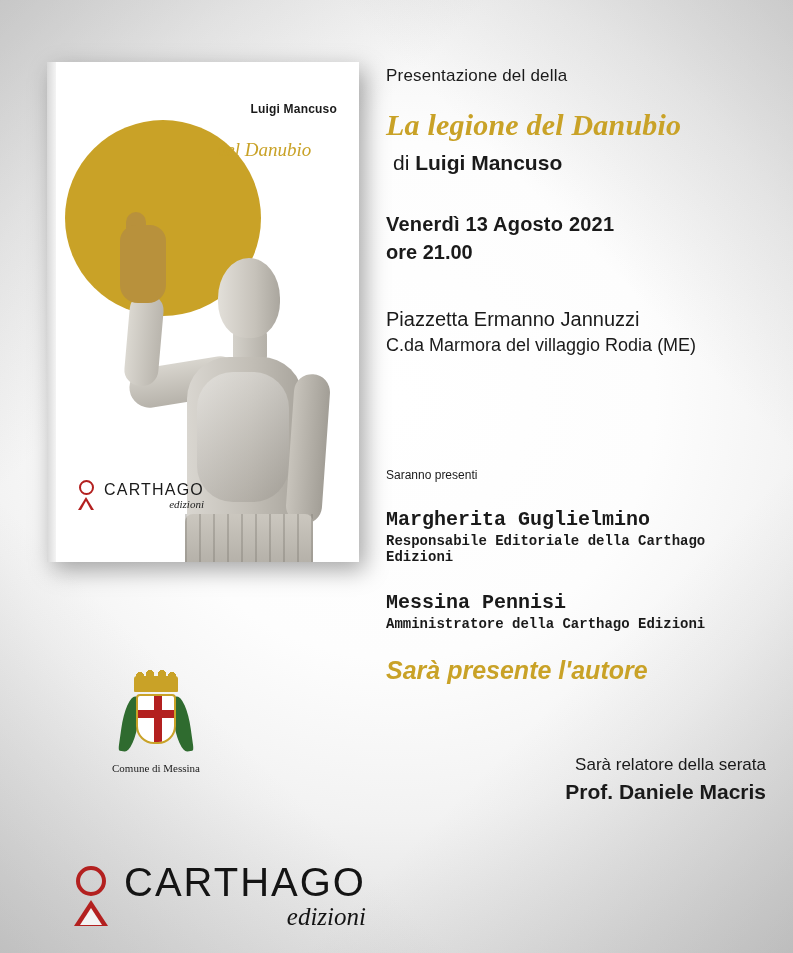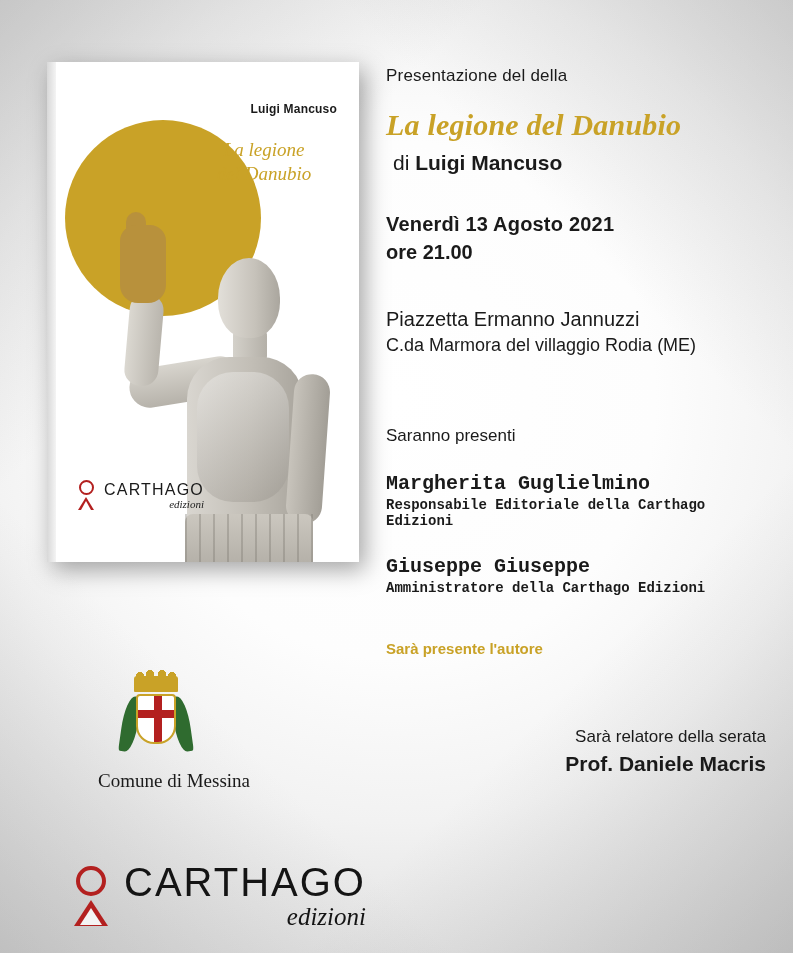--- a/index.html
+++ b/index.html
@@ -310,25 +310,23 @@
     position: absolute;
     top: 20px;
     width: 16px;
     height: 56px;
     background: #2f6b2f;
     border-radius: 60% 10% 60% 10%;
   }
   .leaf-l { left: -1px; transform: rotate(8deg); }
   .leaf-r { right: -1px; transform: rotate(-8deg) scaleX(-1); }
   .crest-caption {
-    margin-top: 8px;
     font-family: "Liberation Serif", serif;
-    font-size: 19px;
+    font-size: 11px;
     color: #1a1a1a;
-    text-align: right;
   }
 
   
   .big-logo {
     position: absolute;
     left: 74px;
     top: 862px;
     display: flex;
     align-items: center;
     gap: 16px;
@@ -422,38 +420,39 @@
   .venue-name {
     font-size: 20px;
     font-weight: normal;
   }
   .venue-addr {
     font-size: 18px;
     margin-top: 4px;
   }
 
   .guests-intro {
-    margin-top: 70px;
-    font-size: 17px;
+    margin-top: 112px;
+    font-size: 12px;
   }
   .guest { margin-top: 26px; font-family: Liberation Mono, monospace; }
   .guest-name {
     font-size: 20px;
     font-weight: bold;
   }
   .guest-role {
     font-size: 14px;
     font-weight: bold;
     margin-top: 2px;
   }
   .author-present {
-    margin-top: 44px;
-    font-size: 15px;
+    margin-top: 24px;
+    font-size: 25px;
     font-weight: bold;
     color: #c9a227;
+    font-style: italic;
   }
   .speaker-block { margin-top: 70px; text-align: right; }
   .speaker-intro { font-size: 17px; }
   .speaker-name {
     font-size: 21px;
     font-weight: bold;
     margin-top: 5px;
   }
 </style>
 </head>
@@ -473,21 +472,20 @@
       <div class="st-neck"></div>
       <div class="st-body"></div>
       <div class="st-torso-shade"></div>
       <div class="st-arm-right"></div>
       <div class="st-skirt"></div>
       <div class="st-head"></div>
     </div>
 
     <div class="book-author">Luigi Mancuso</div>
     <div class="book-title">
-      <div>La legione</div>
       <div>del Danubio</div>
     </div>
 
     <div class="book-logo">
       <div class="marks">
         <div class="mk-circle"></div>
         <div class="mk-tri"></div>
       </div>
       <div class="words">
         <div class="w1">CARTHAGO</div>
@@ -538,21 +536,21 @@
     </div>
 
     <div class="guests-intro">Saranno presenti</div>
 
     <div class="guest">
       <div class="guest-name">Margherita Guglielmino</div>
       <div class="guest-role">Responsabile Editoriale della Carthago Edizioni</div>
     </div>
 
     <div class="guest">
-      <div class="guest-name">Giuseppe Giuseppe</div>
+      <div class="guest-name">Messina Pennisi</div>
       <div class="guest-role">Amministratore della Carthago Edizioni</div>
     </div>
 
     <div class="author-present">Sarà presente l'autore</div>
 
     <div class="speaker-block">
       <div class="speaker-intro">Sarà relatore della serata</div>
       <div class="speaker-name">Prof. Daniele Macris</div>
     </div>
   </div>

